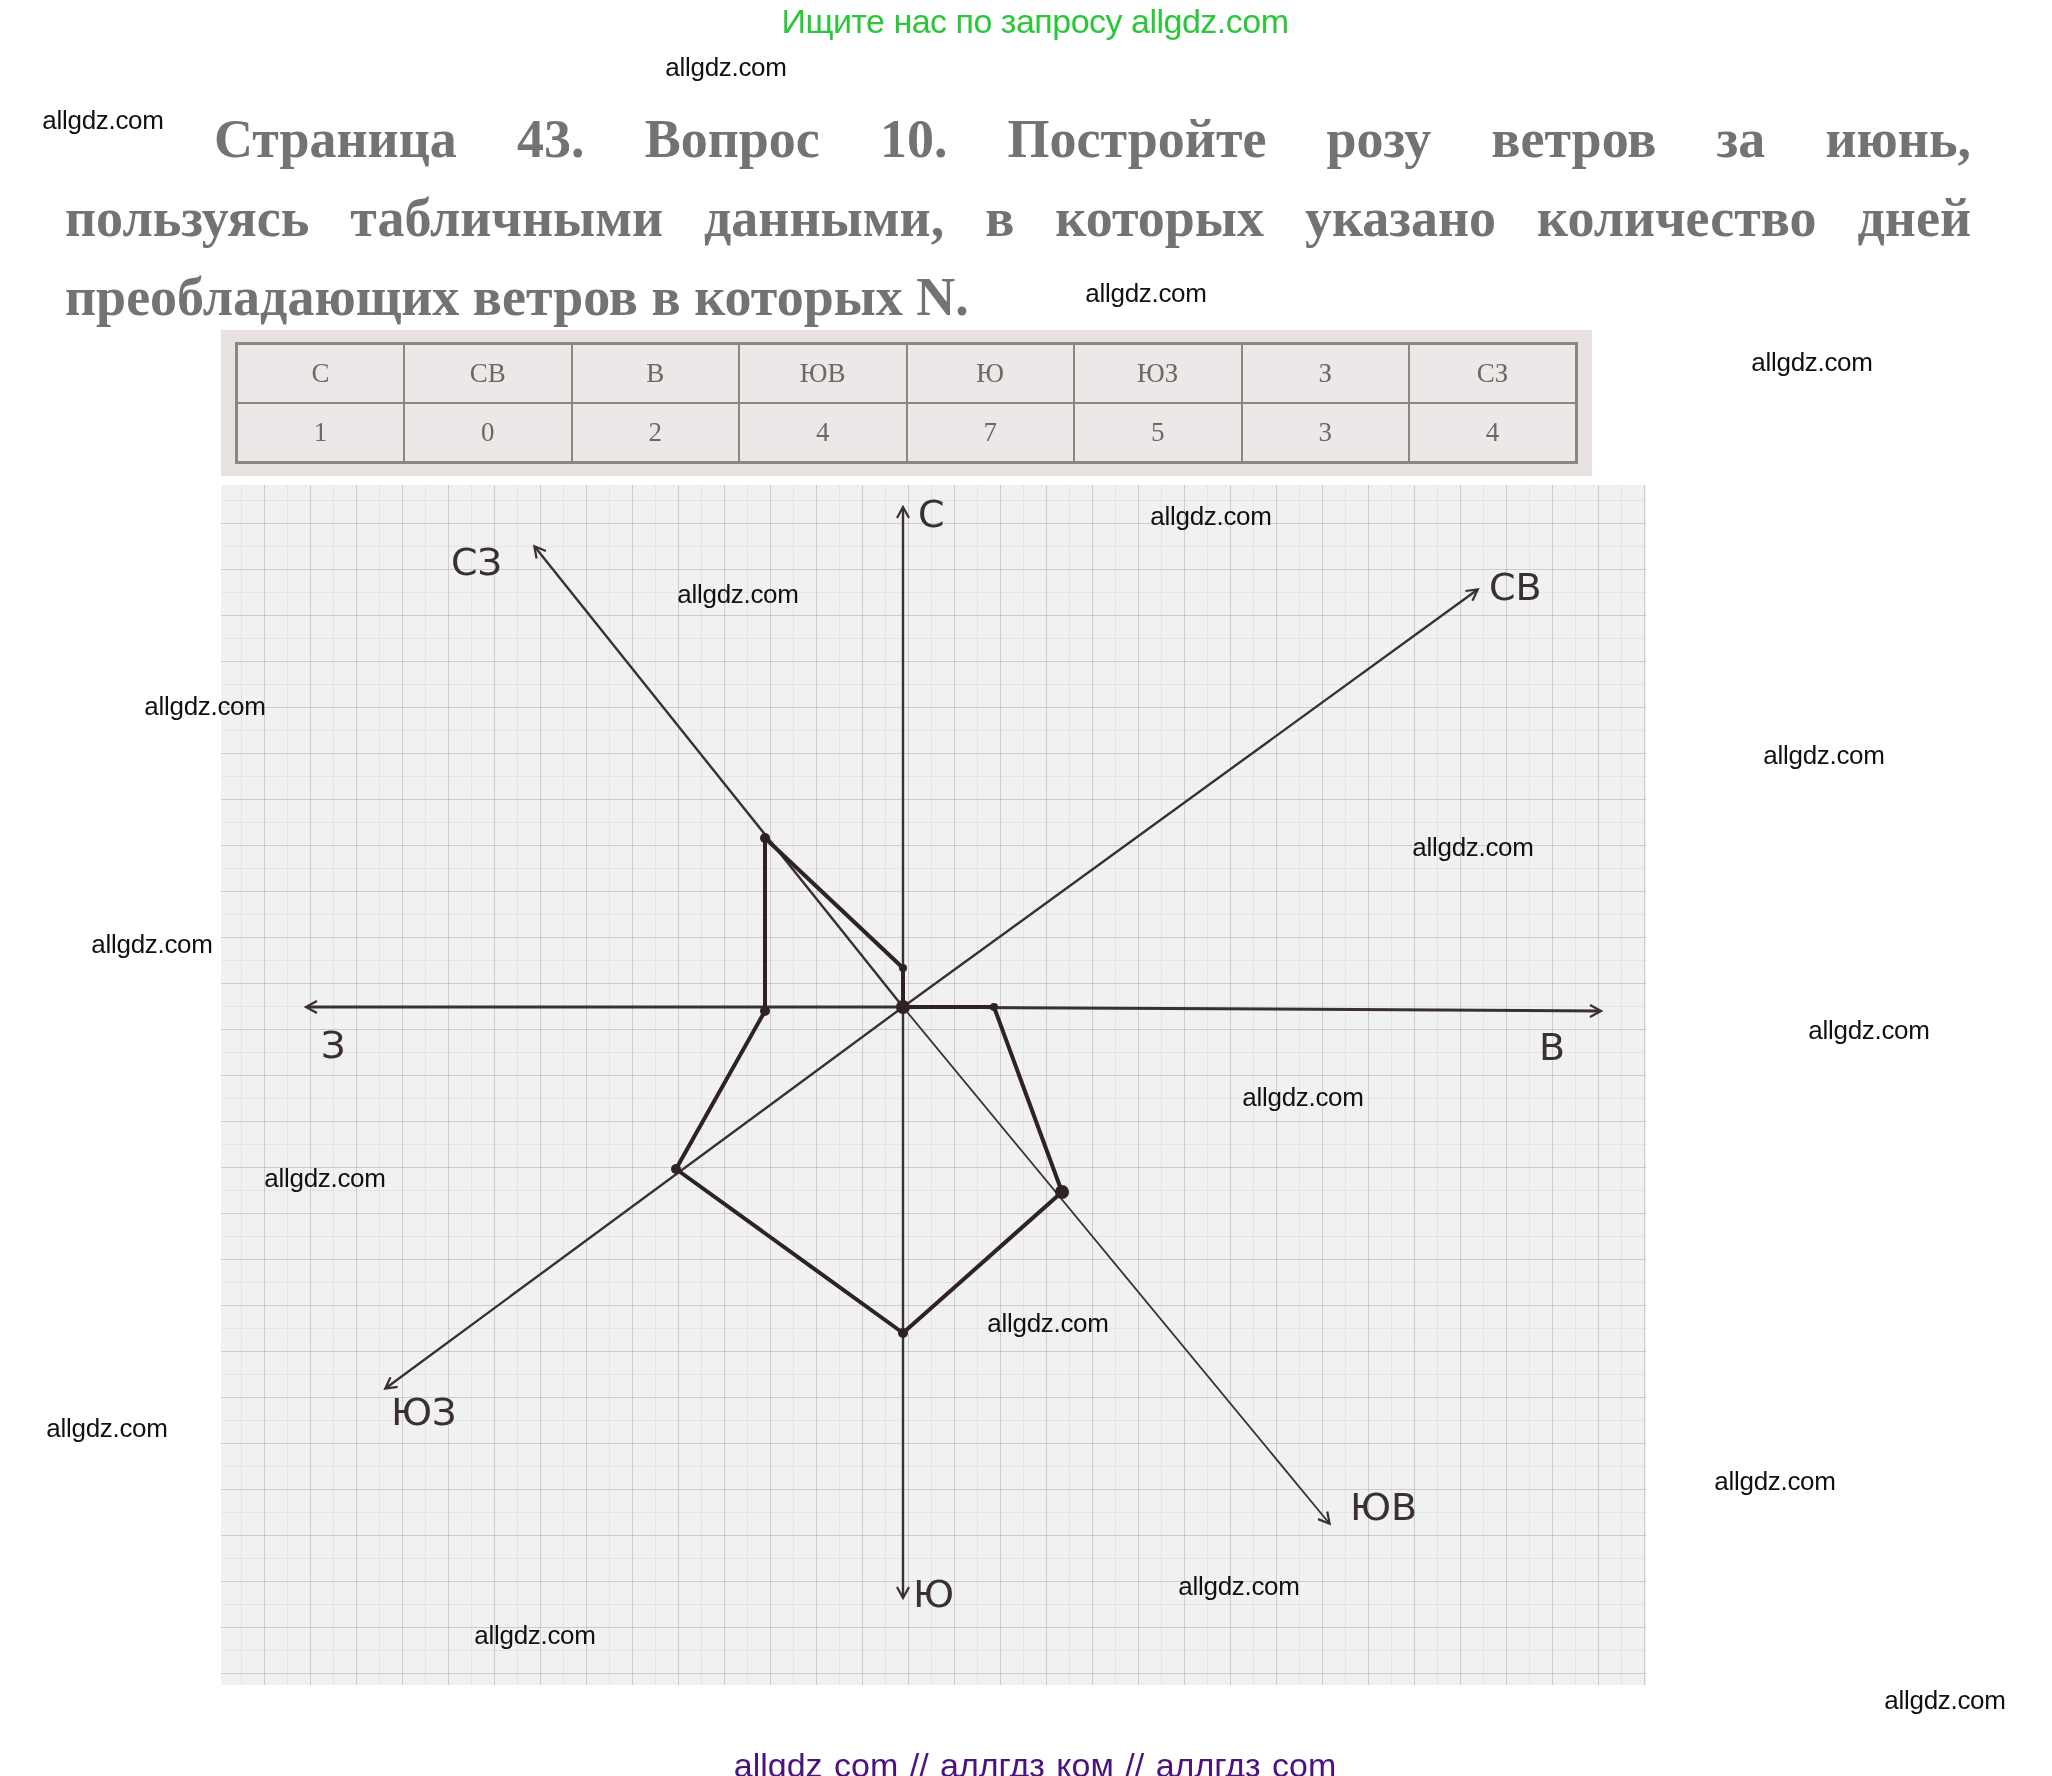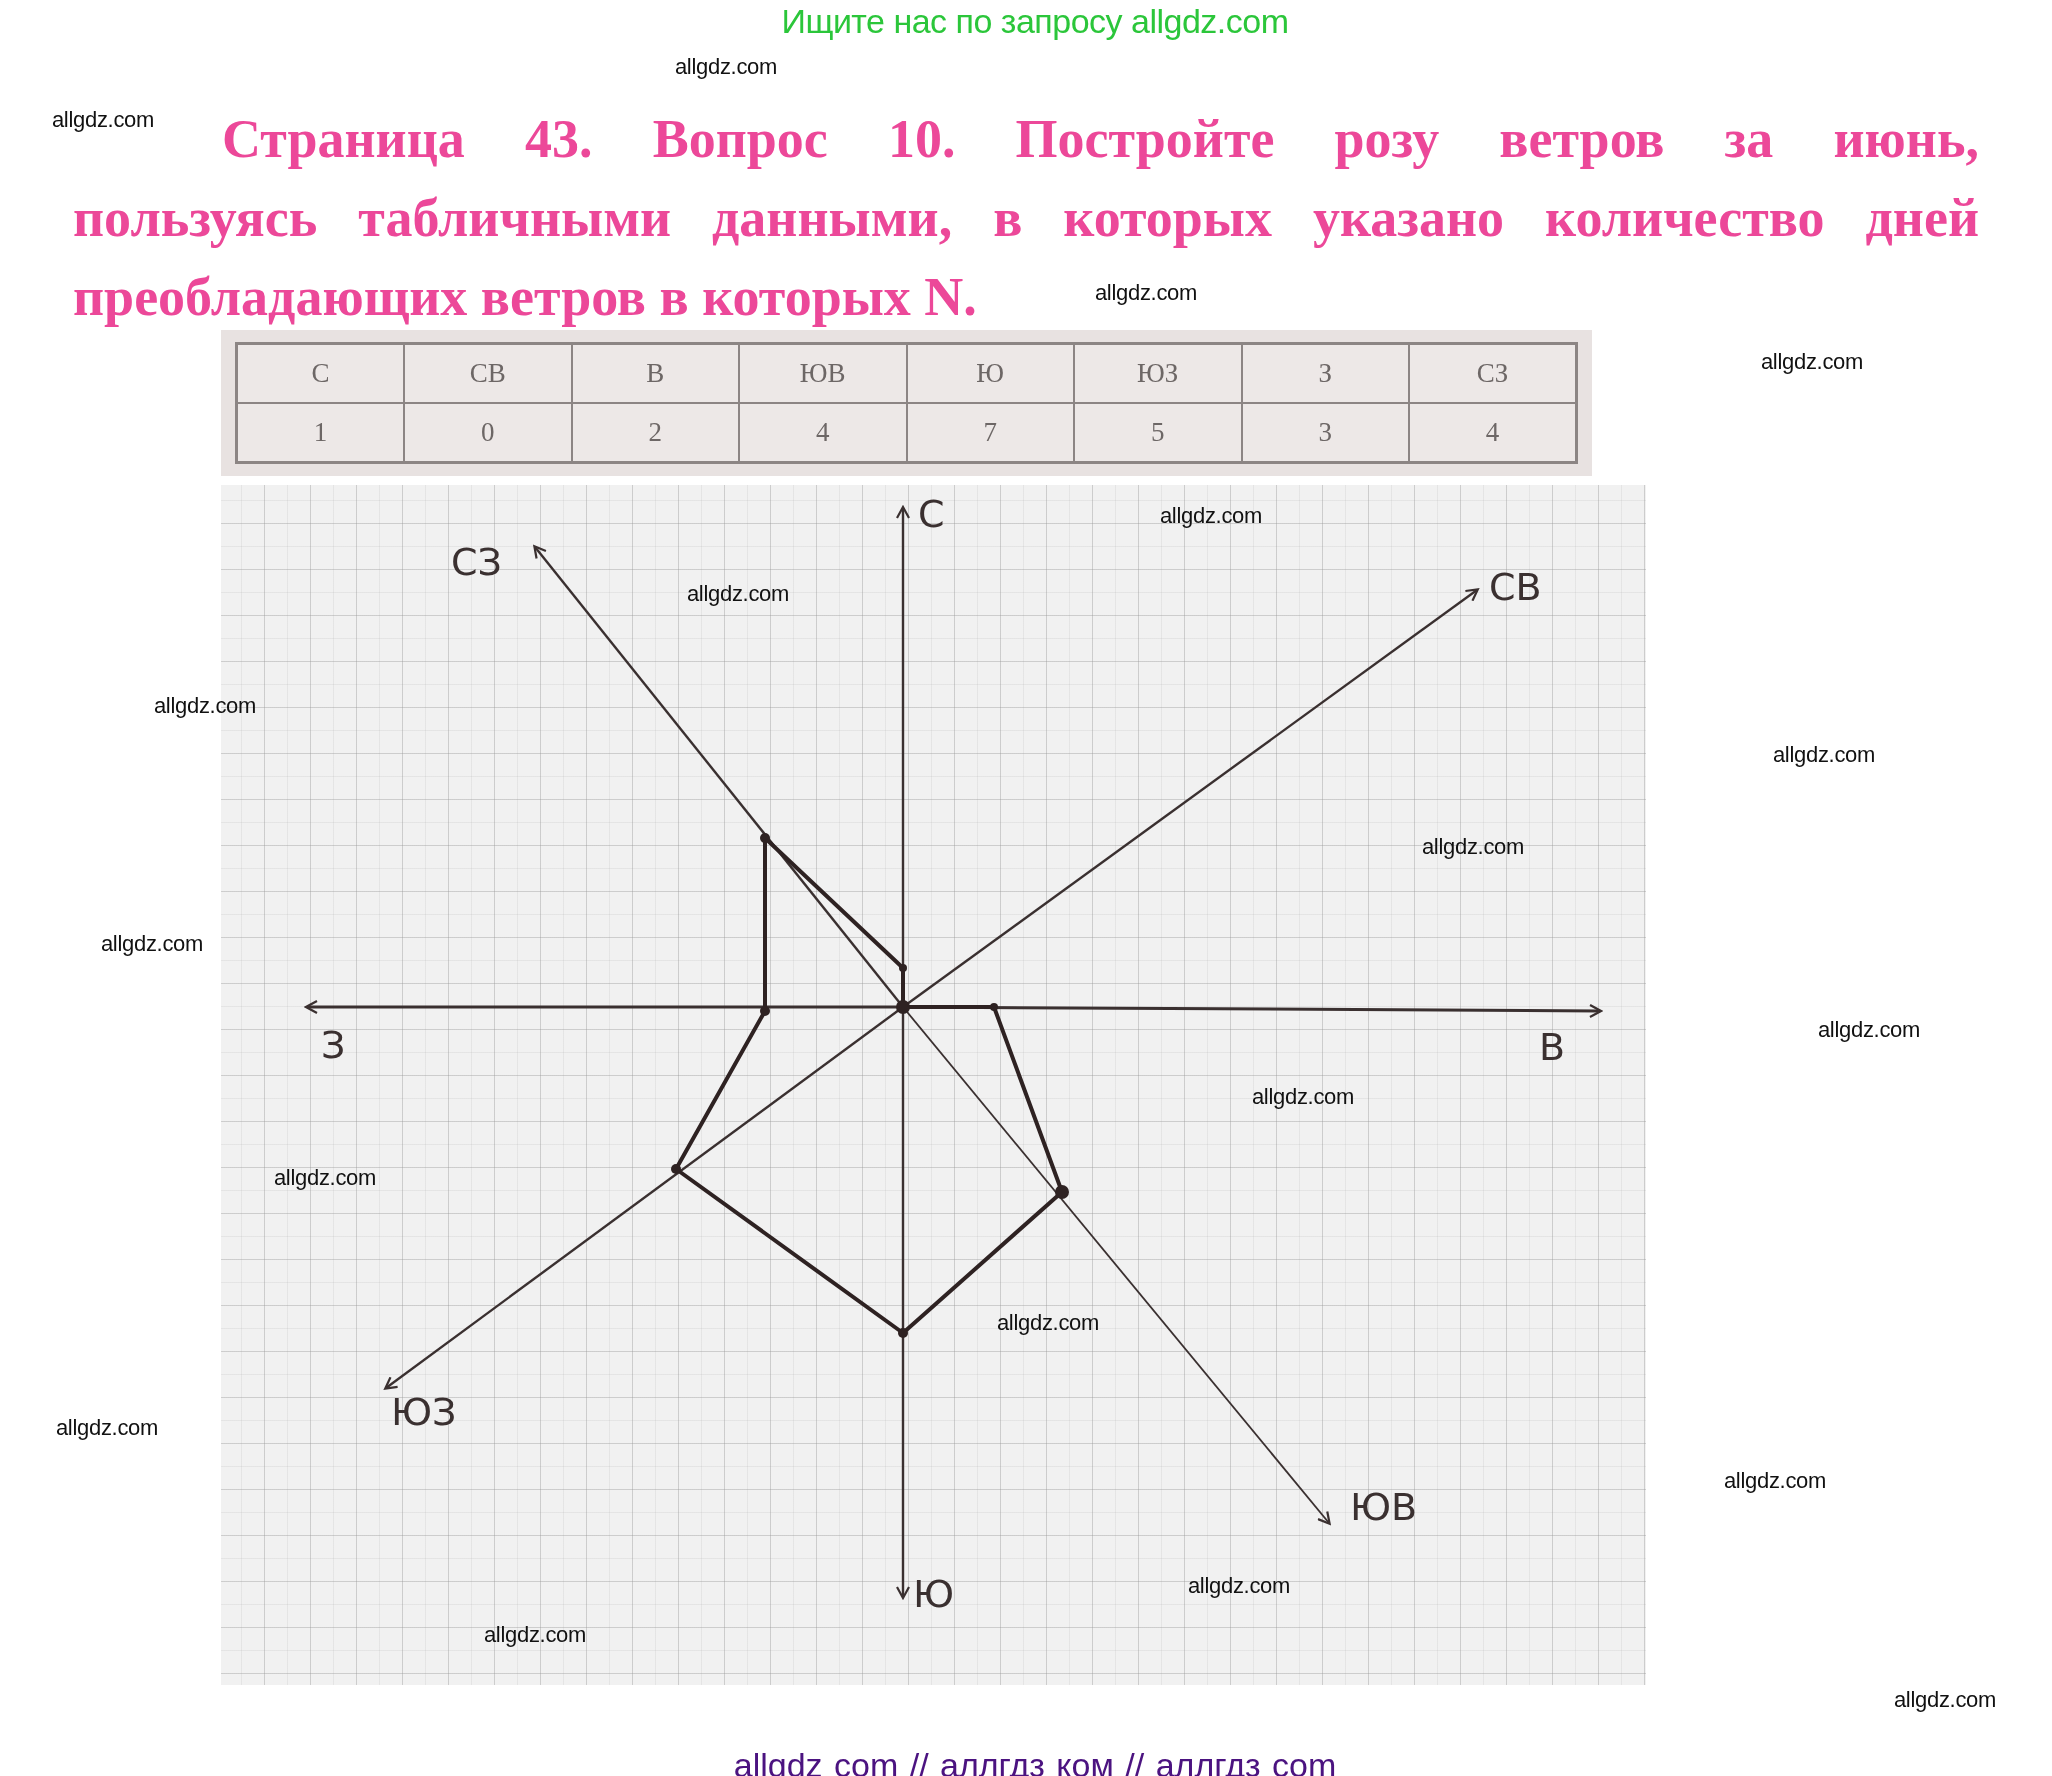--- a/index.html
+++ b/index.html
@@ -1,25 +1,25 @@
 <!DOCTYPE html>
 <html><head>
 <meta charset="utf-8">
 <style>
   html, body { margin:0; padding:0; background:#ffffff; }
   body { width:2052px; height:1776px; position:relative; overflow:hidden;
          font-family:"Liberation Sans", sans-serif; }
   .abs { position:absolute; }
   .promo { left:0; width:2070px; top:2px; text-align:center; color:#2bc63a;
            font-size:34px; letter-spacing:-0.5px; }
-  .wm { position:absolute; font-size:22px; color:#111; transform:translate(-50%,-50%);
+  .wm { position:absolute; font-size:26px; color:#111; transform:translate(-50%,-50%);
         white-space:nowrap; letter-spacing:-0.3px; }
-  .title { position:absolute; left:73px; width:1906px; top:100px;
+  .title { position:absolute; left:65px; width:1906px; top:100px;
            font-family:"Liberation Serif", "DejaVu Serif", serif; font-weight:bold;
-           font-size:54px; line-height:79px; text-align:justify; color:#ec4899; }
+           font-size:54px; line-height:79px; text-align:justify; color:#737373; }
   .title .l1 { display:block; padding-left:149px; text-align-last:justify; }
   .title .l2 { display:block; text-align-last:justify;font-family:Liberation Serif, serif; }
   .title .l3 { display:block; }
   .table-img { position:absolute; left:221px; top:330px; width:1371px; height:146px;
                background:#e8e2e1; }
   table.wind { position:absolute; left:14px; top:12px; width:1343px; height:122px;
                border-collapse:collapse; border:3px solid #8c8584;
                font-family:"Liberation Serif", serif; color:#6d6766; font-size:27px; }
   table.wind td { border:2px solid #8c8584; text-align:center; width:12.5%;
                   background:#ede8e7; }

